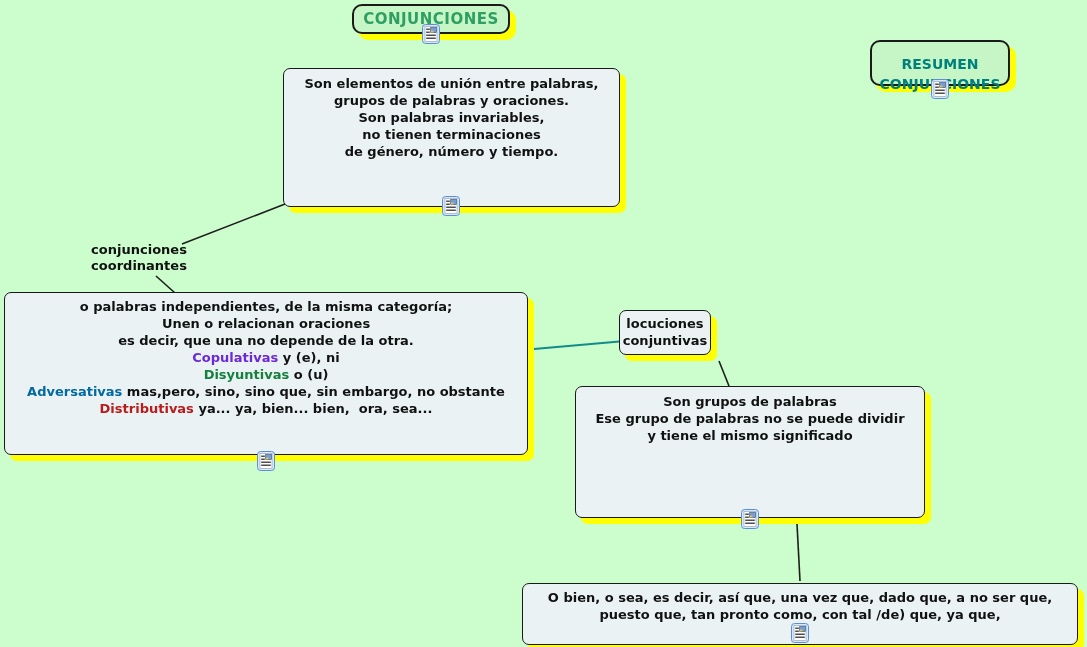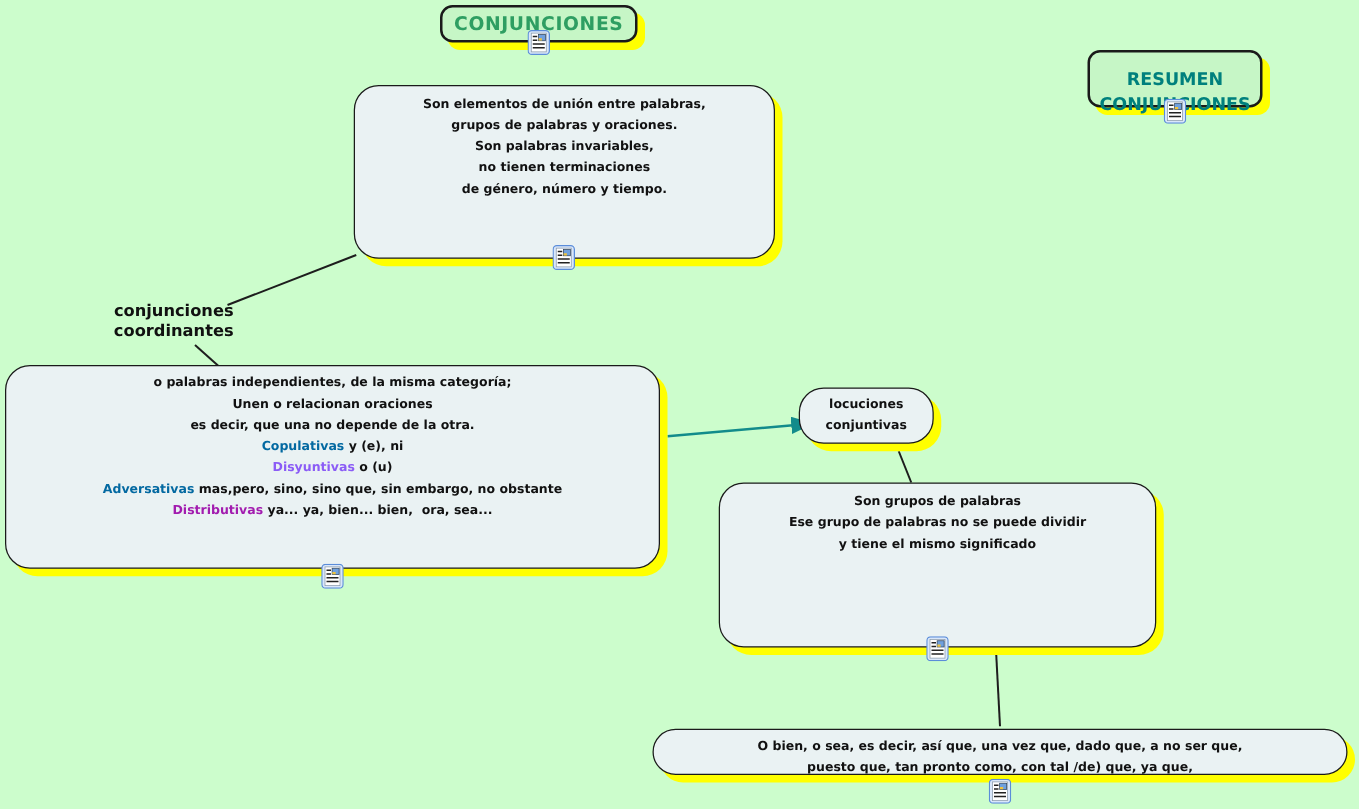--- a/index.html
+++ b/index.html
@@ -5,37 +5,37 @@
   html,body{margin:0;padding:0;}
   body{
     width:1087px;height:647px;position:relative;overflow:hidden;
     background:#ccfdcc;
     font-family:"DejaVu Sans","Liberation Sans",sans-serif;
     font-weight:700;color:#111;
   }
   #edges{position:absolute;left:0;top:0;z-index:1;}
   .node{
     position:absolute;z-index:2;box-sizing:border-box;
-    border:1.5px solid #1a1a1a;border-radius:20px;
+    border:1.5px solid #1a1a1a;border-radius:7px;
     background:#eaf2f3;box-shadow:6px 6px 0 0 #ffff00;
-    text-align:center;font-size:10px;line-height:17px;
+    text-align:center;font-size:13px;line-height:17px;
   }
   .node.green{background:#c6f6c6;border-radius:10px;border-width:2px;}
   .tline{white-space:pre;}
   #title-box{left:352px;top:4px;width:158px;height:30px;
     font-size:15px;line-height:26px;color:#2e9e62;letter-spacing:.5px;}
   #resumen-box{left:870px;top:40px;width:140px;height:46px;
     font-size:14px;line-height:20px;padding-top:12px;color:#00807d;}
   #definition-box{left:283px;top:68px;width:337px;height:139px;padding-top:6px;}
   #coordinantes-label{position:absolute;z-index:2;left:78px;top:242px;width:122px;
     text-align:center;font-size:13px;line-height:16px;}
   #coordinantes-box{left:4px;top:292px;width:524px;height:163px;padding-top:5px;}
-  #locuciones-box{left:639px;top:310px;width:108px;height:45px;padding-top:4px;}
+  #locuciones-box{left:619px;top:310px;width:92px;height:45px;padding-top:4px;}
   #grupos-box{left:575px;top:386px;width:350px;height:132px;padding-top:6px;}
-  #ejemplos-box{left:522px;top:583px;width:556px;height:37px;padding-top:5px;}
+  #ejemplos-box{left:522px;top:583px;width:556px;height:62px;padding-top:5px;}
   .res-icon{position:absolute;z-index:3;width:18px;height:20px;}
   .res-icon svg{display:block;}
 </style>
 </head>
 <body>
 
 <svg id="edges" width="1087" height="647">
   <defs>
     <marker id="arrowhead" markerWidth="9" markerHeight="8" refX="7.5" refY="3.5" orient="auto">
       <path d="M0,0 L9,3.5 L0,7 Z" fill="#128b8b"></path>
@@ -74,24 +74,24 @@
       <div class="tline"><span>conjunciones</span></div>
       <div class="tline"><span>coordinantes</span></div>
     </div>
 </div>
 
 <div id="coordinantes-box" class="node">
   <div>
       <div class="tline"><span>o palabras independientes, de la misma categoría;</span></div>
       <div class="tline"><span>Unen o relacionan oraciones</span></div>
       <div class="tline"><span>es decir, que una no depende de la otra.</span></div>
-      <div class="tline"><span style="color: #0369a1;">Copulativas</span><span> y (e), ni</span></div>
-      <div class="tline"><span style="color: #8b5cf6;">Disyuntivas</span><span> o (u)</span></div>
+      <div class="tline"><span style="color: #6d28d9;">Copulativas</span><span> y (e), ni</span></div>
+      <div class="tline"><span style="color: #15803d;">Disyuntivas</span><span> o (u)</span></div>
       <div class="tline"><span style="color: #0369a1;">Adversativas</span><span> mas,pero, sino, sino que, sin embargo, no obstante</span></div>
-      <div class="tline"><span style="color: #a21caf; text-align: center;">Distributivas</span><span> ya... ya, bien... bien,  ora, sea...</span></div>
+      <div class="tline"><span style="color: #b91c1c; text-align: center;">Distributivas</span><span> ya... ya, bien... bien,  ora, sea...</span></div>
     </div>
 </div>
 
 <div id="locuciones-box" class="node">
   <div>
       <div class="tline"><span>locuciones</span></div>
       <div class="tline"><span>conjuntivas</span></div>
     </div>
 </div>
 

